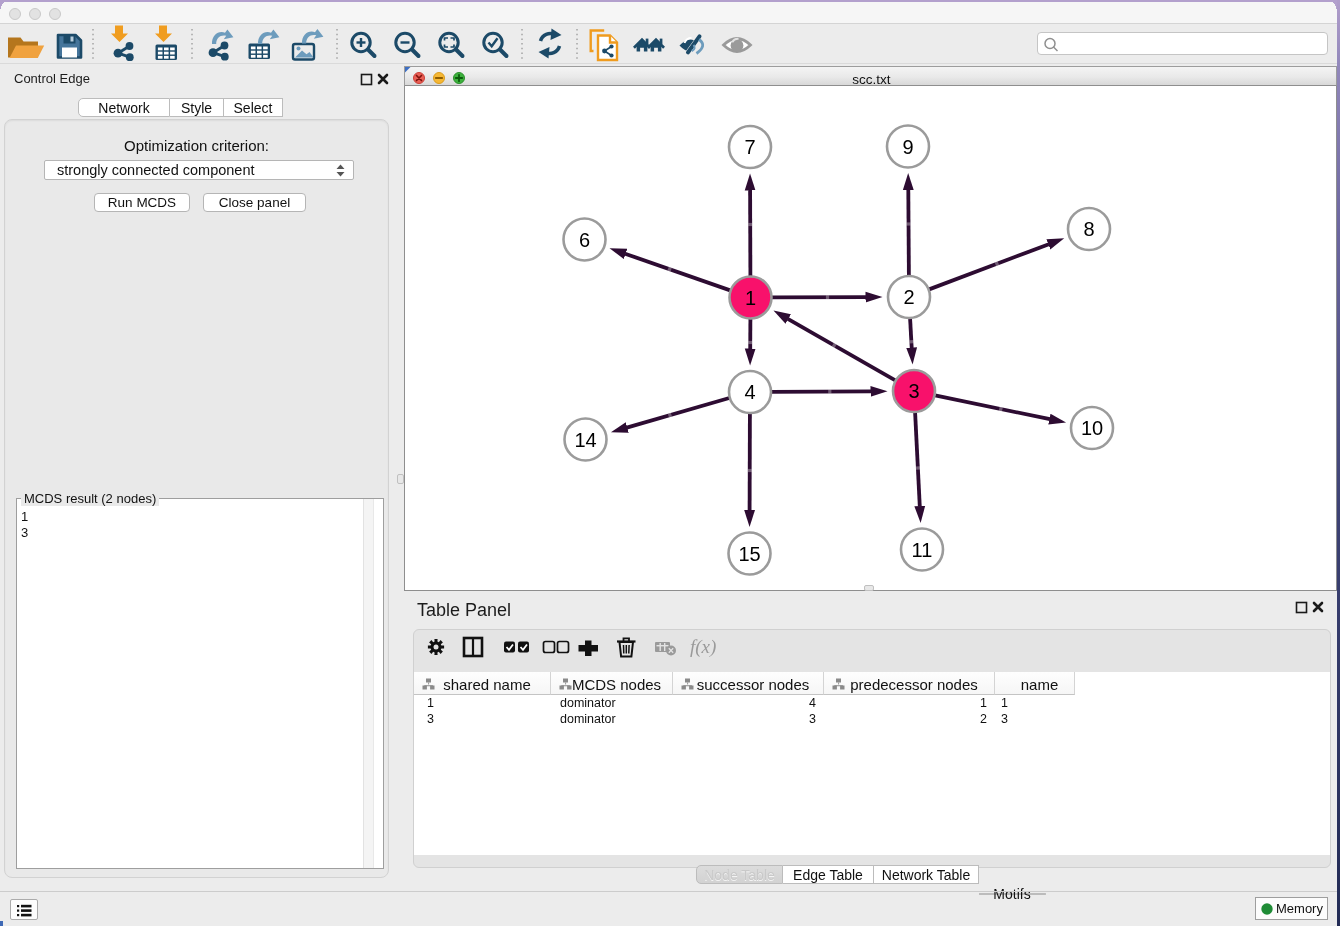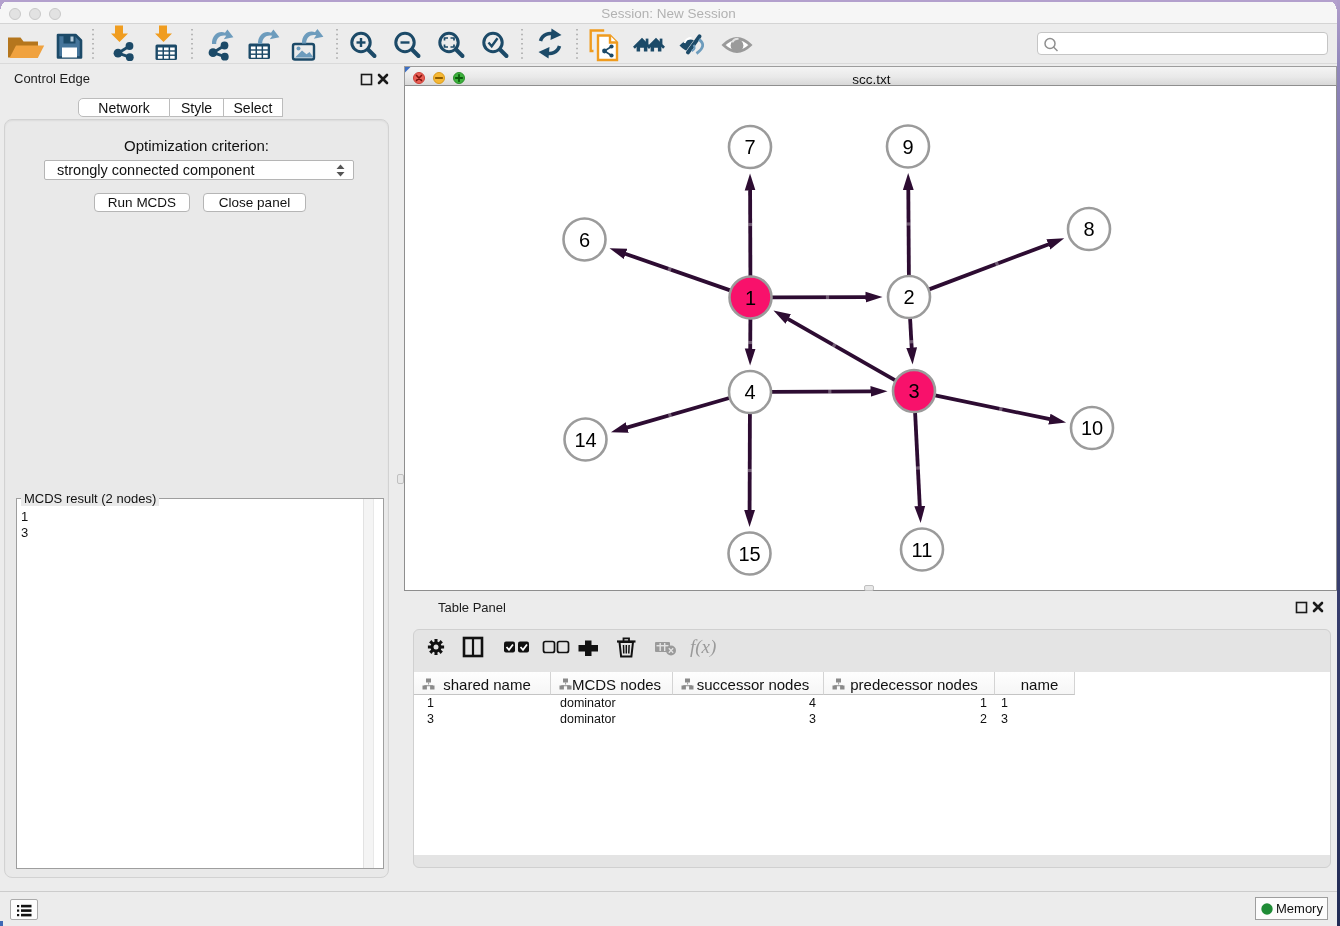--- a/index.html
+++ b/index.html
@@ -26,21 +26,21 @@
 #fslegend { left:21px; top:491px; background:#e9e9e9; font-size:13px; color:#111; padding:0 3px; }
 #fswhite { left:17px; top:499px; width:366px; height:369px; background:#fff; }
 #fsscroll { left:346px; top:0px; width:11px; height:369px; background:#f4f4f4; border-left:1px solid #e2e2e2; border-right:1px solid #e8e8e8; }
 #grip1 { left:397px; top:474px; width:7px; height:10px; background:#e8e8e8; border:1px solid #c0c0c0; border-radius:2px; }
 #grip2 { left:864px; top:585px; width:10px; height:6px; background:#e8e8e8; border:1px solid #c0c0c0; border-radius:2px; }
 #netwin { left:404px; top:66px; width:933px; height:524px; }
 #nettitle { position:absolute; left:0; top:0; width:933px; height:20px; background:linear-gradient(#f4f4f4 0%,#e9e9e9 55%,#d8d8d8 100%); border:1px solid #9c9c9c; border-bottom:1px solid #8e8e8e; }
 #netcanvas { position:absolute; left:0; top:20px; width:933px; height:505px; background:#fff; border:1px solid #8e8e8e; border-top:none; }
 #nettext { position:absolute; left:0; top:4.5px; width:933px; text-align:center; font-size:13.5px; color:#111; }
 .mbtn { position:absolute; top:4.5px; width:12px; height:12px; border-radius:50%; }
-#tpanel-title { left:417px; top:600px; font-size:13px; color:#1c1c1c;margin-left:21px; }
+#tpanel-title { left:417px; top:600px; font-size:18px; color:#1c1c1c; }
 #tcontainer { left:413px; top:629px; width:918px; height:239px; background:#e4e4e4; border:1px solid #d0d0d0; border-radius:6px; }
 #twhite { left:414px; top:672px; width:916px; height:183px; background:#fff; }
 .hcell { position:absolute; top:0; height:23px; border-right:1px solid #d4d4d4; border-bottom:1px solid #c4c4c4; background:linear-gradient(#fefefe,#f6f6f6); font-size:15px; color:#111; }
 .hcell .ht { position:absolute; top:4px; left:0; width:100%; text-align:center; }
 .cell { position:absolute; font-size:12.5px; color:#111; height:16px; line-height:16px; }
 #btabs { left:696px; top:865px; }
 #statusline { left:0px; top:891px; width:1337px; height:1px; background:#cccccc; }
 #lbtn { left:10px; top:899px; width:28px; height:21px; background:#fdfdfd; border:1px solid #ababab; border-radius:2px; }
 #membtn { left:1255px; top:897px; width:73px; height:23px; background:#fcfcfc; border:1px solid #9e9e9e; font-size:13px; color:#111; }
 #rightstrip { position:absolute; left:1337px; top:0; width:3px; height:926px; background:linear-gradient(180deg,#b19ecb 0%,#9288bb 7%,#6c67a0 25%,#3d4274 55%,#222b55 100%); }
@@ -53,21 +53,20 @@
 #ctl { position:absolute; left:0; top:0; width:9px; height:9px; background:radial-gradient(circle at 9px 9px, rgba(179,160,205,0) 8px, #b3a0cd 8.3px); }
 #ctr { position:absolute; left:1328px; top:0; width:9px; height:9px; background:radial-gradient(circle at 0px 9px, rgba(179,160,205,0) 8px, #b3a0cd 8.3px); }
 </style>
 </head>
 <body>
 <div id="win">
 <div id="titlebar" class="abs">
   <span class="tl" style="left:9px"></span>
   <span class="tl" style="left:29px"></span>
   <span class="tl" style="left:49px"></span>
-  <div id="wtitle" class="abs">Session: New Session</div>
 </div>
 <div id="toolbar" class="abs"></div>
 <svg id="tbicons" class="abs" style="left:0;top:24px" width="1337" height="40" viewBox="0 0 1337 40">
 <defs>
 <g id="bluearrow">
           <path d="M0,14.5 C-0.5,5.5 7,0.5 13,3.2 l2.4,-3.2 6,7.8 -9.6,1.9 2.4,-3.5 C9,4.8 4,8 4.2,14.5 z" fill="#6d9cbd"></path>
         </g>
 <g id="navytable">
           <rect x="0" y="0" width="21.5" height="15.5" rx="1.5" fill="#1c4a68"></rect>
           <rect x="2.4" y="3" width="4.6" height="2.8" fill="#fff"></rect>
@@ -402,20 +401,26 @@
 <div class="cell" style="left:427px;top:695px">1</div>
 <div class="cell" style="left:560px;top:695px">dominator</div>
 <div class="cell" style="left:760px;top:695px;width:56px;text-align:right">4</div>
 <div class="cell" style="left:930px;top:695px;width:57px;text-align:right">1</div>
 <div class="cell" style="left:1001px;top:695px">1</div>
 <div class="cell" style="left:427px;top:711px">3</div>
 <div class="cell" style="left:560px;top:711px">dominator</div>
 <div class="cell" style="left:760px;top:711px;width:56px;text-align:right">3</div>
 <div class="cell" style="left:930px;top:711px;width:57px;text-align:right">2</div>
 <div class="cell" style="left:1001px;top:711px">3</div>
+<div class="tabrow" id="btabs">
+ <div class="tab first dis" style="width:87px">Node Table</div>
+ <div class="tab" style="width:91px">Edge Table</div>
+ <div class="tab" style="width:105px">Network Table</div>
+ <div class="tab last" style="width:67px">Motifs</div>
+</div>
 
 <div id="statusline" class="abs"></div>
 <div id="lbtn" class="abs">
       <svg width="26" height="19" viewBox="0 0 26 19">
         <g fill="#111">
           <rect x="6" y="4" width="2.2" height="2.2"></rect>
           <rect x="6" y="8.5" width="2.2" height="2.2"></rect>
           <rect x="6" y="13" width="2.2" height="2.2"></rect>
           <rect x="10" y="3.8" width="10.5" height="2.6"></rect>
           <rect x="10" y="8.3" width="10.5" height="2.6"></rect>

